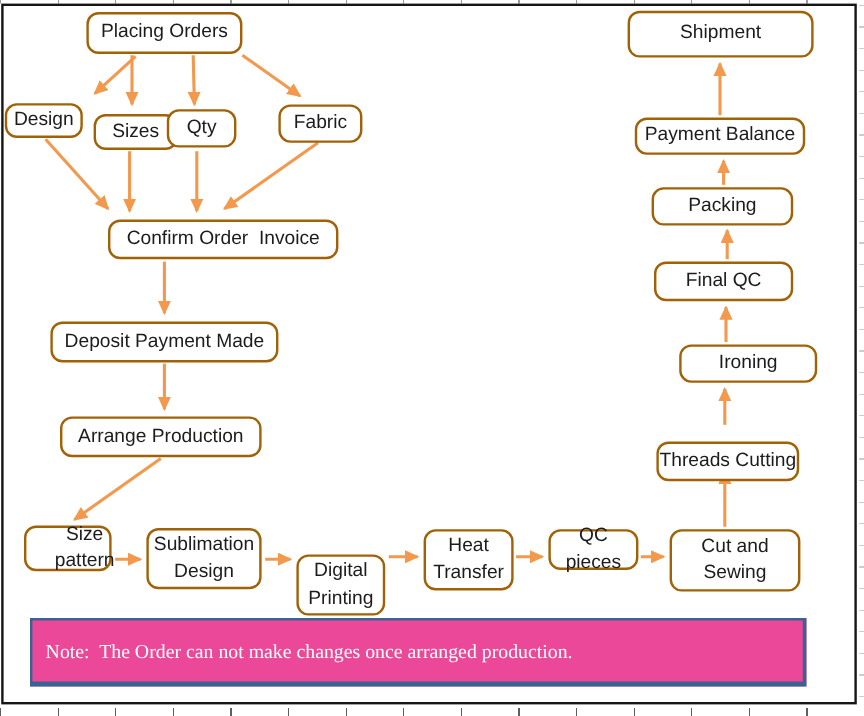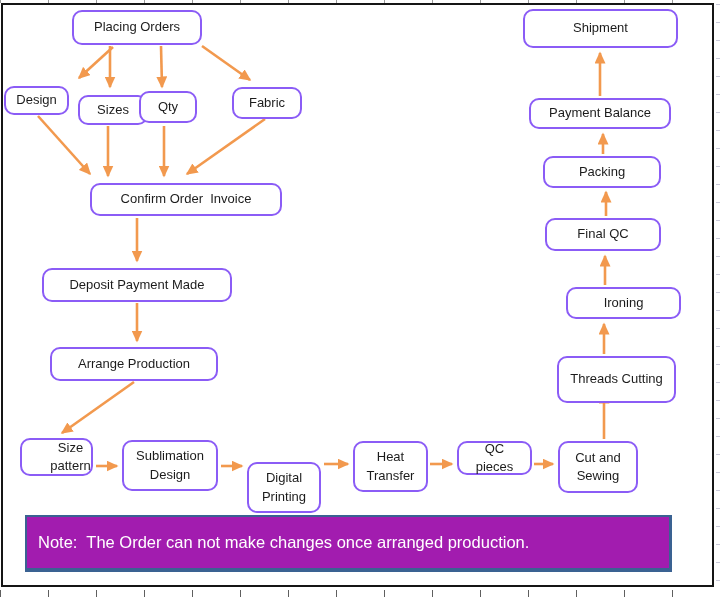--- a/index.html
+++ b/index.html
@@ -19,33 +19,33 @@
   .ticks-bottom {
     position:absolute; left:0; top:590px; width:720px; height:7px;
     background:repeating-linear-gradient(90deg,#5f5f5f 0 1px,transparent 1px 48px);
   }
   .dashes-right {
     position:absolute; left:716px; top:4px; width:4px; height:583px;
     background:repeating-linear-gradient(180deg,#c9c9d9 0 1px,transparent 1px 18px);
   }
   .node {
     position:absolute; background:#ffffff;
-    border:2px solid #8b5cf6; border-radius:10px;
+    border:2px solid #a16207; border-radius:10px;
     display:flex; align-items:center; justify-content:center;
-    text-align:center; font-size:13px; color:#1c1c1c;
+    text-align:center; font-size:16px; color:#1c1c1c;
     box-sizing:border-box; line-height:1.4; z-index:2;
   }
   .node span { white-space:pre-wrap; }
   .arrows { position:absolute; left:0; top:0; z-index:1; pointer-events:none; }
   .note {
     position:absolute; left:25px; top:515px; width:647px; height:57px;
-    background:#a21caf; border:2px solid #3A6292;
+    background:#ec4899; border:2px solid #3A6292;
     border-bottom-width:4px; border-right-width:3px;
     box-sizing:border-box; display:flex; align-items:center;
-    color:#ffffff; font-size:16.5px; padding-left:11px; z-index:2;
+    color:#ffffff; font-size:16.5px; padding-left:11px; z-index:2;font-family:Liberation Serif, serif;
   }
   .note span { white-space:pre-wrap; }
 </style>
 </head>
 <body>
 
 <div class="ticks-top"></div>
 <div class="ticks-bottom"></div>
 <div class="dashes-right"></div>
 <div class="frame"></div>
@@ -119,25 +119,25 @@
 Printing</span>
   </div>
 <div class="node" style="left:353px;top:441px;width:75px;height:51px;">
     <span>Heat
 Transfer</span>
   </div>
 <div class="node" style="left:457px;top:441px;width:75px;height:34px;">
     <span>QC
 pieces</span>
   </div>
-<div class="node" style="left:558px;top:441px;width:80px;height:52px;">
+<div class="node" style="left:558px;top:441px;width:109px;height:52px;">
     <span>Cut and
 Sewing</span>
   </div>
-<div class="node" style="left:547px;top:356px;width:119px;height:47px;margin-left:10px;">
+<div class="node" style="left:547px;top:368px;width:119px;height:33px;">
     <span>Threads Cutting</span>
   </div>
 <div class="node" style="left:548px;top:287px;width:115px;height:32px;margin-left:18px;">
     <span>Ironing</span>
   </div>
 <div class="node" style="left:545px;top:218px;width:116px;height:33px;">
     <span>Final QC</span>
   </div>
 <div class="node" style="left:543px;top:156px;width:118px;height:32px;">
     <span>Packing</span>

